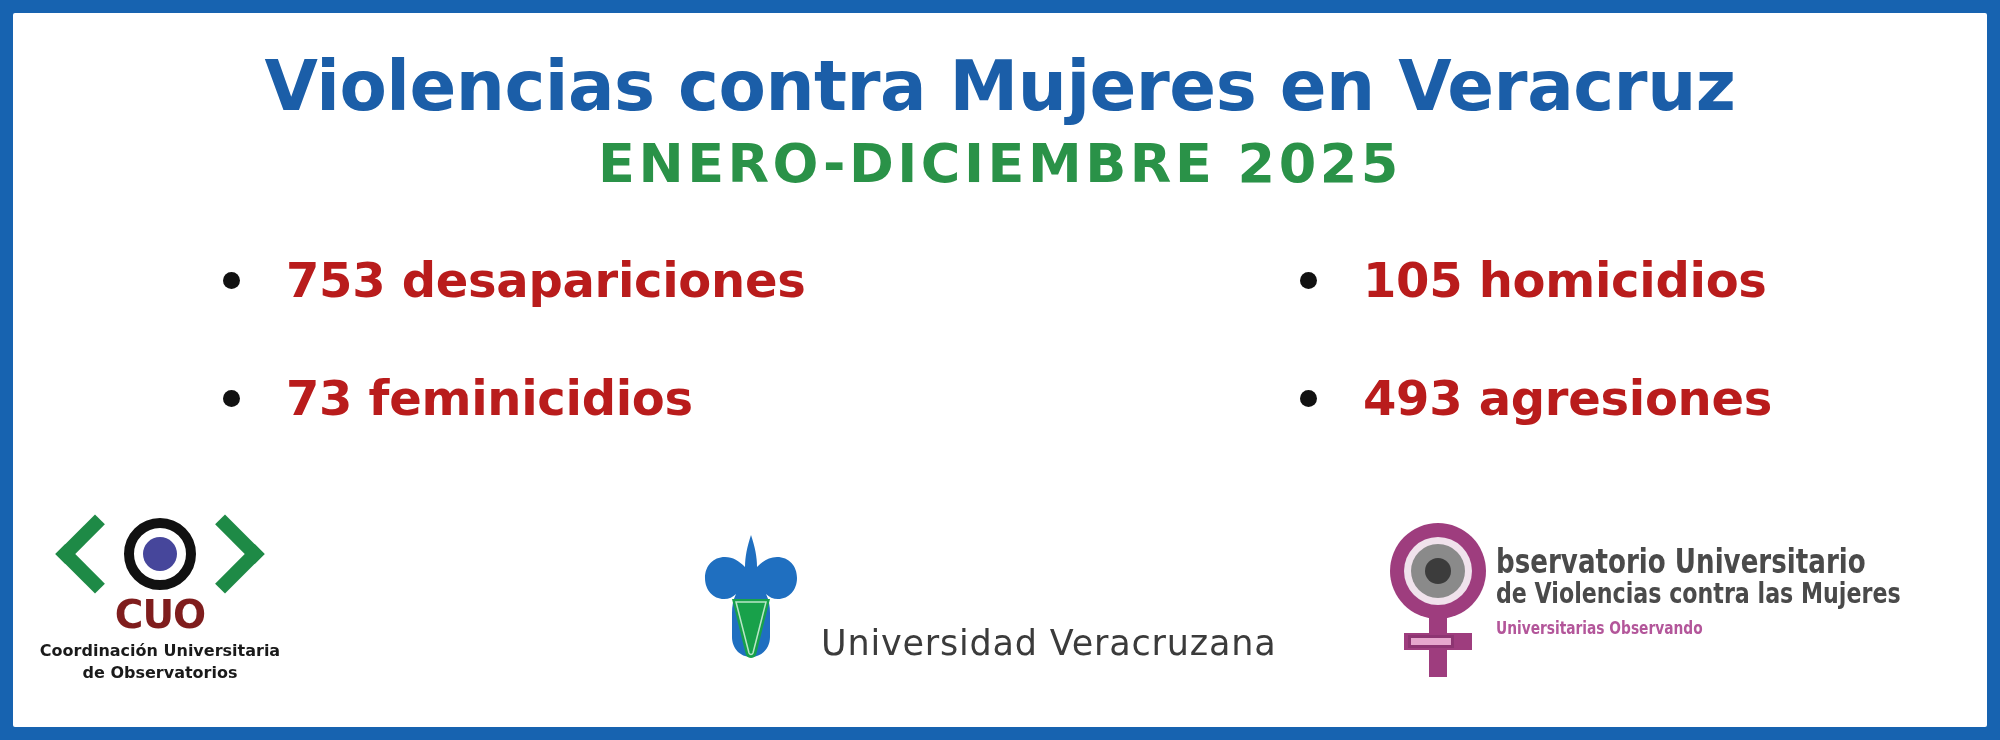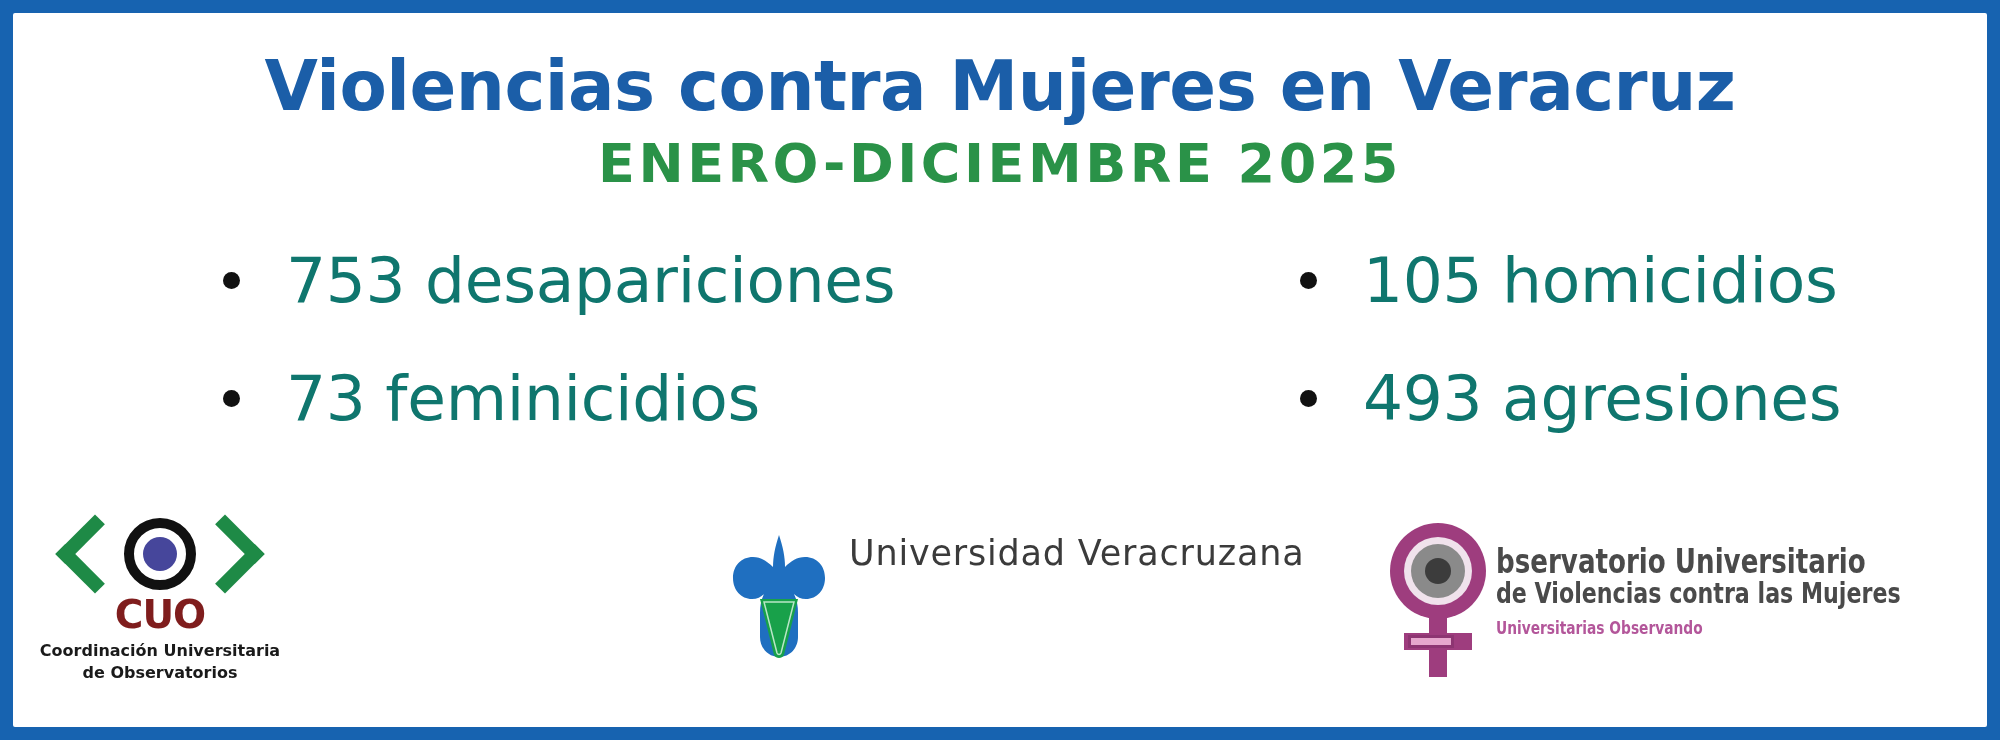--- a/index.html
+++ b/index.html
@@ -86,23 +86,23 @@
   .stat-bullet {
     width: 17px;
     height: 17px;
     border-radius: 50%;
     background: #111111;
     flex: 0 0 auto;
     margin-right: 46px;
   }
   .stat-text {
     font-family: "DejaVu Sans", sans-serif;
-    font-size: 63px;
-    font-weight: normal;
-    color: #0f766e;
+    font-size: 48px;
+    font-weight: bold;
+    color: #b91c1c;
     white-space: nowrap;
     letter-spacing: -0.3px;
   }
 
   
   .logos {
     position: absolute;
     left: 0;
     right: 0;
     bottom: 6px;
@@ -177,24 +177,24 @@
     font-size: 16px;
     font-weight: bold;
     color: #1a1a1a;
     line-height: 1.35;
     margin-top: 6px;
   }
 
   
   .logo-uv {
     position: absolute;
-    left: 718px;
+    left: 690px;
     top: 22px;
     display: flex;
-    align-items: flex-start;
+    align-items: flex-end;
   }
   .uv-mark {
     width: 96px;
     height: 130px;
     flex: 0 0 auto;
   }
   .uv-word {
     font-family: "DejaVu Sans", sans-serif;
     font-size: 35px;
     color: #3b3b3b;

